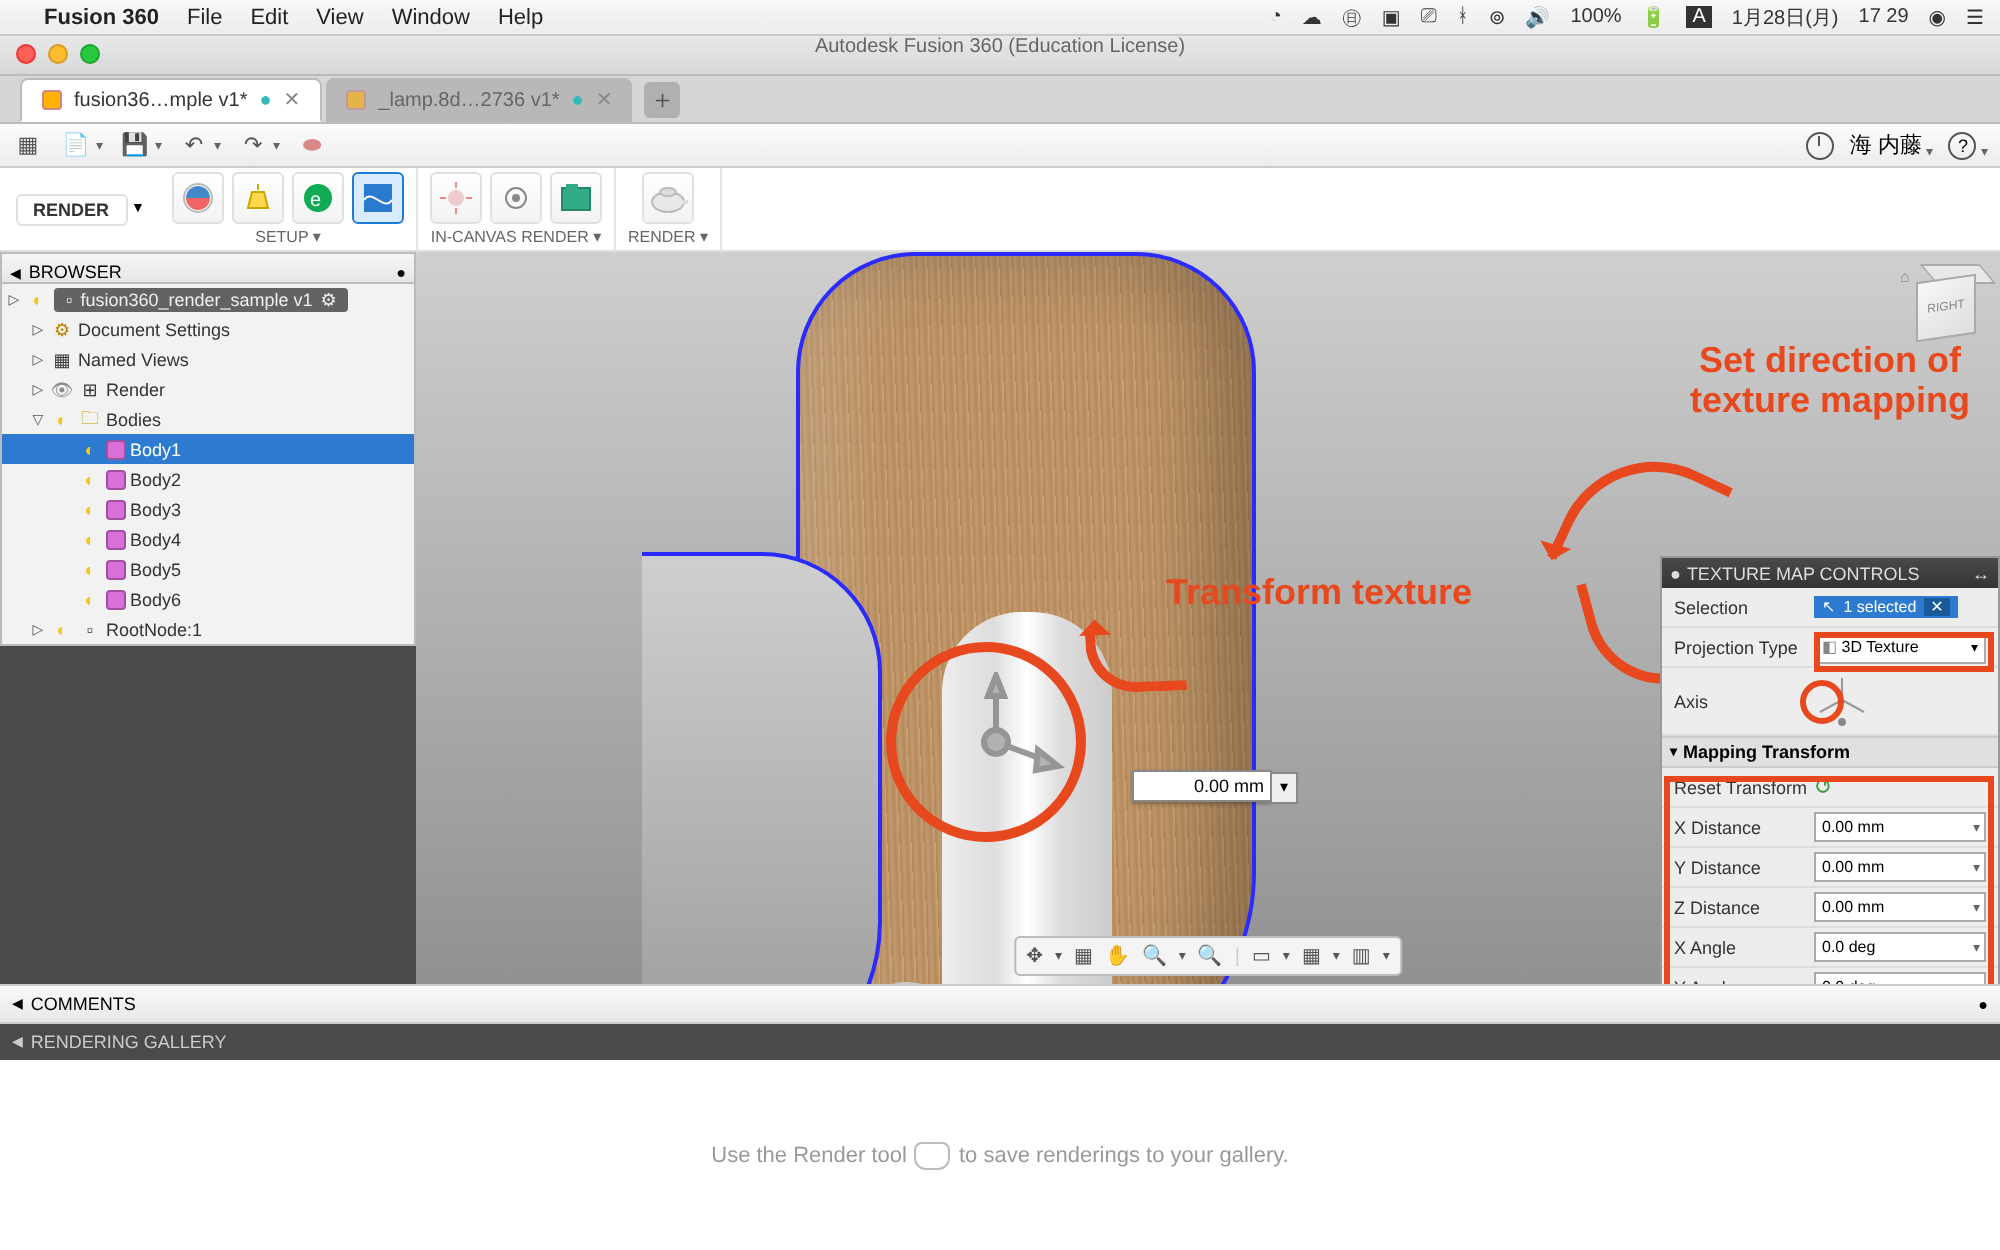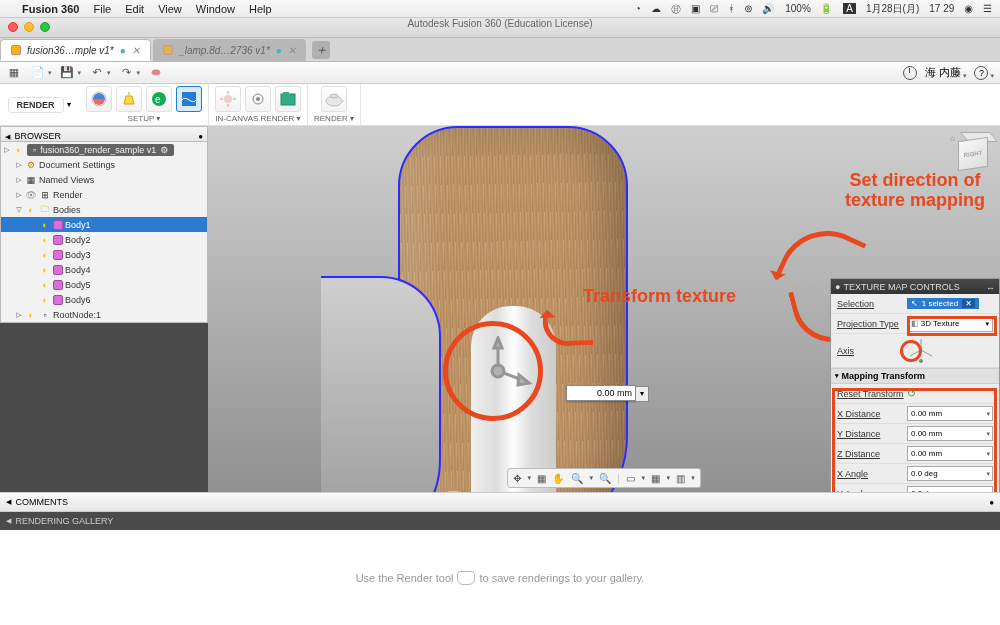--- a/index.html
+++ b/index.html
@@ -12,21 +12,21 @@
   .mac-right { margin-left:auto; display:flex; gap:10px; align-items:center; font-size:10px; color:#333; }
   .mac-ico { display:inline-block; }
 
   
   .win-title { height:20px; background:linear-gradient(#e8e8e8,#d8d8d8); border-bottom:1px solid #bbb; display:flex; justify-content:center; font-size:10px; color:#666; position:relative;}
   .traffic { position:absolute; left:8px; top:4px; display:flex; gap:6px;}
   .traffic span { width:10px; height:10px; border-radius:50%; display:block;}
   .tl-close{background:#ff5f57;border:1px solid #e33;} .tl-min{background:#febc2e;border:1px solid #d89c1f;} .tl-max{background:#28c840;border:1px solid #1da52e;}
 
   
-  .tabs { height:24px; background:#d6d6d6; display:flex; align-items:flex-end; gap:2px; border-bottom:1px solid #bbb;font-style:italic;}
+  .tabs { height:24px; background:#d6d6d6; display:flex; align-items:flex-end; padding-left:10px; gap:2px; border-bottom:1px solid #bbb;}
   .tab { height:22px; padding:0 10px; display:flex; align-items:center; gap:6px; font-size:10px; border-radius:4px 4px 0 0; position:relative;}
   .tab.active { background:#fff; border:1px solid #bbb; border-bottom:1px solid #fff; color:#333;}
   .tab.inactive { background:#b8b8b8; color:#666;}
   .tab .cube { width:10px; height:10px; background:#ffb300; border:1px solid #c88; border-radius:2px;}
   .tab .close { font-size:10px; color:#888; cursor:pointer;}
   .tab-add { width:18px; height:18px; background:#b0b0b0; color:#555; display:flex; align-items:center; justify-content:center; font-size:13px; margin:0 0 2px 4px; border-radius:3px;}
 
   
   .qat { height:22px; background:linear-gradient(#fdfdfd,#ececec); border-bottom:1px solid #ccc; display:flex; align-items:center; padding:0 6px; gap:8px; font-size:11px;}
   .qat .ico { width:16px; height:16px; display:flex; align-items:center; justify-content:center; color:#555; border:1px solid transparent;}
@@ -93,21 +93,21 @@
 
   
   .val-box{position:absolute;left:358px;top:259px;width:70px;height:16px;background:#fff;border:1px solid #888;font-size:9px;display:flex;align-items:center;justify-content:flex-end;padding-right:3px;box-shadow:0 1px 2px rgba(0,0,0,.3);}
   .val-box:after{content:"▾";position:absolute;right:-14px;top:0;width:12px;height:14px;border:1px solid #888;background:#eee;font-size:8px;text-align:center;line-height:14px;}
 
   
   .rpanel{position:absolute;right:0;top:152px;width:170px;background:#ededed;border:1px solid #999;font-size:9px;z-index:15;}
   .rp-head{height:15px;background:linear-gradient(#4a4a4a,#333);color:#ddd;display:flex;align-items:center;padding:0 4px;gap:3px;}
   .rp-head .pin{margin-left:auto;}
   .rp-row{display:flex;align-items:center;height:20px;padding:0 6px;border-bottom:1px solid #ddd;}
-  .rp-row .lab{flex:0 0 70px;color:#333;text-decoration:underline;}
+  .rp-row .lab{flex:0 0 70px;color:#333;}
   .rp-sel{height:16px;flex:1;background:#fff;border:1px solid #aaa;display:flex;align-items:center;padding:0 3px;font-size:8px;position:relative;}
   .rp-sel:after{content:"▾";position:absolute;right:3px;font-size:7px;}
   .rp-badge{background:#2d7bd0;color:#fff;padding:1px 4px;display:flex;align-items:center;gap:4px;font-size:8px;}
   .rp-badge .x{background:#1a5a9a;padding:0 3px;}
   .rp-section{height:16px;background:#e0e0e0;display:flex;align-items:center;padding:0 4px;font-weight:bold;border-top:1px solid #ccc;border-bottom:1px solid #ccc;}
   .rp-section:before{content:"▾ ";font-size:7px;margin-right:3px;}
   .rp-in{flex:1;height:15px;background:#fff;border:1px solid #aaa;padding:0 3px;font-size:8px;display:flex;align-items:center;position:relative;}
   .rp-in:after{content:"▾";position:absolute;right:2px;font-size:7px;color:#666;}
   .reset-ico{color:#3a9c3a;font-size:11px;}
 

